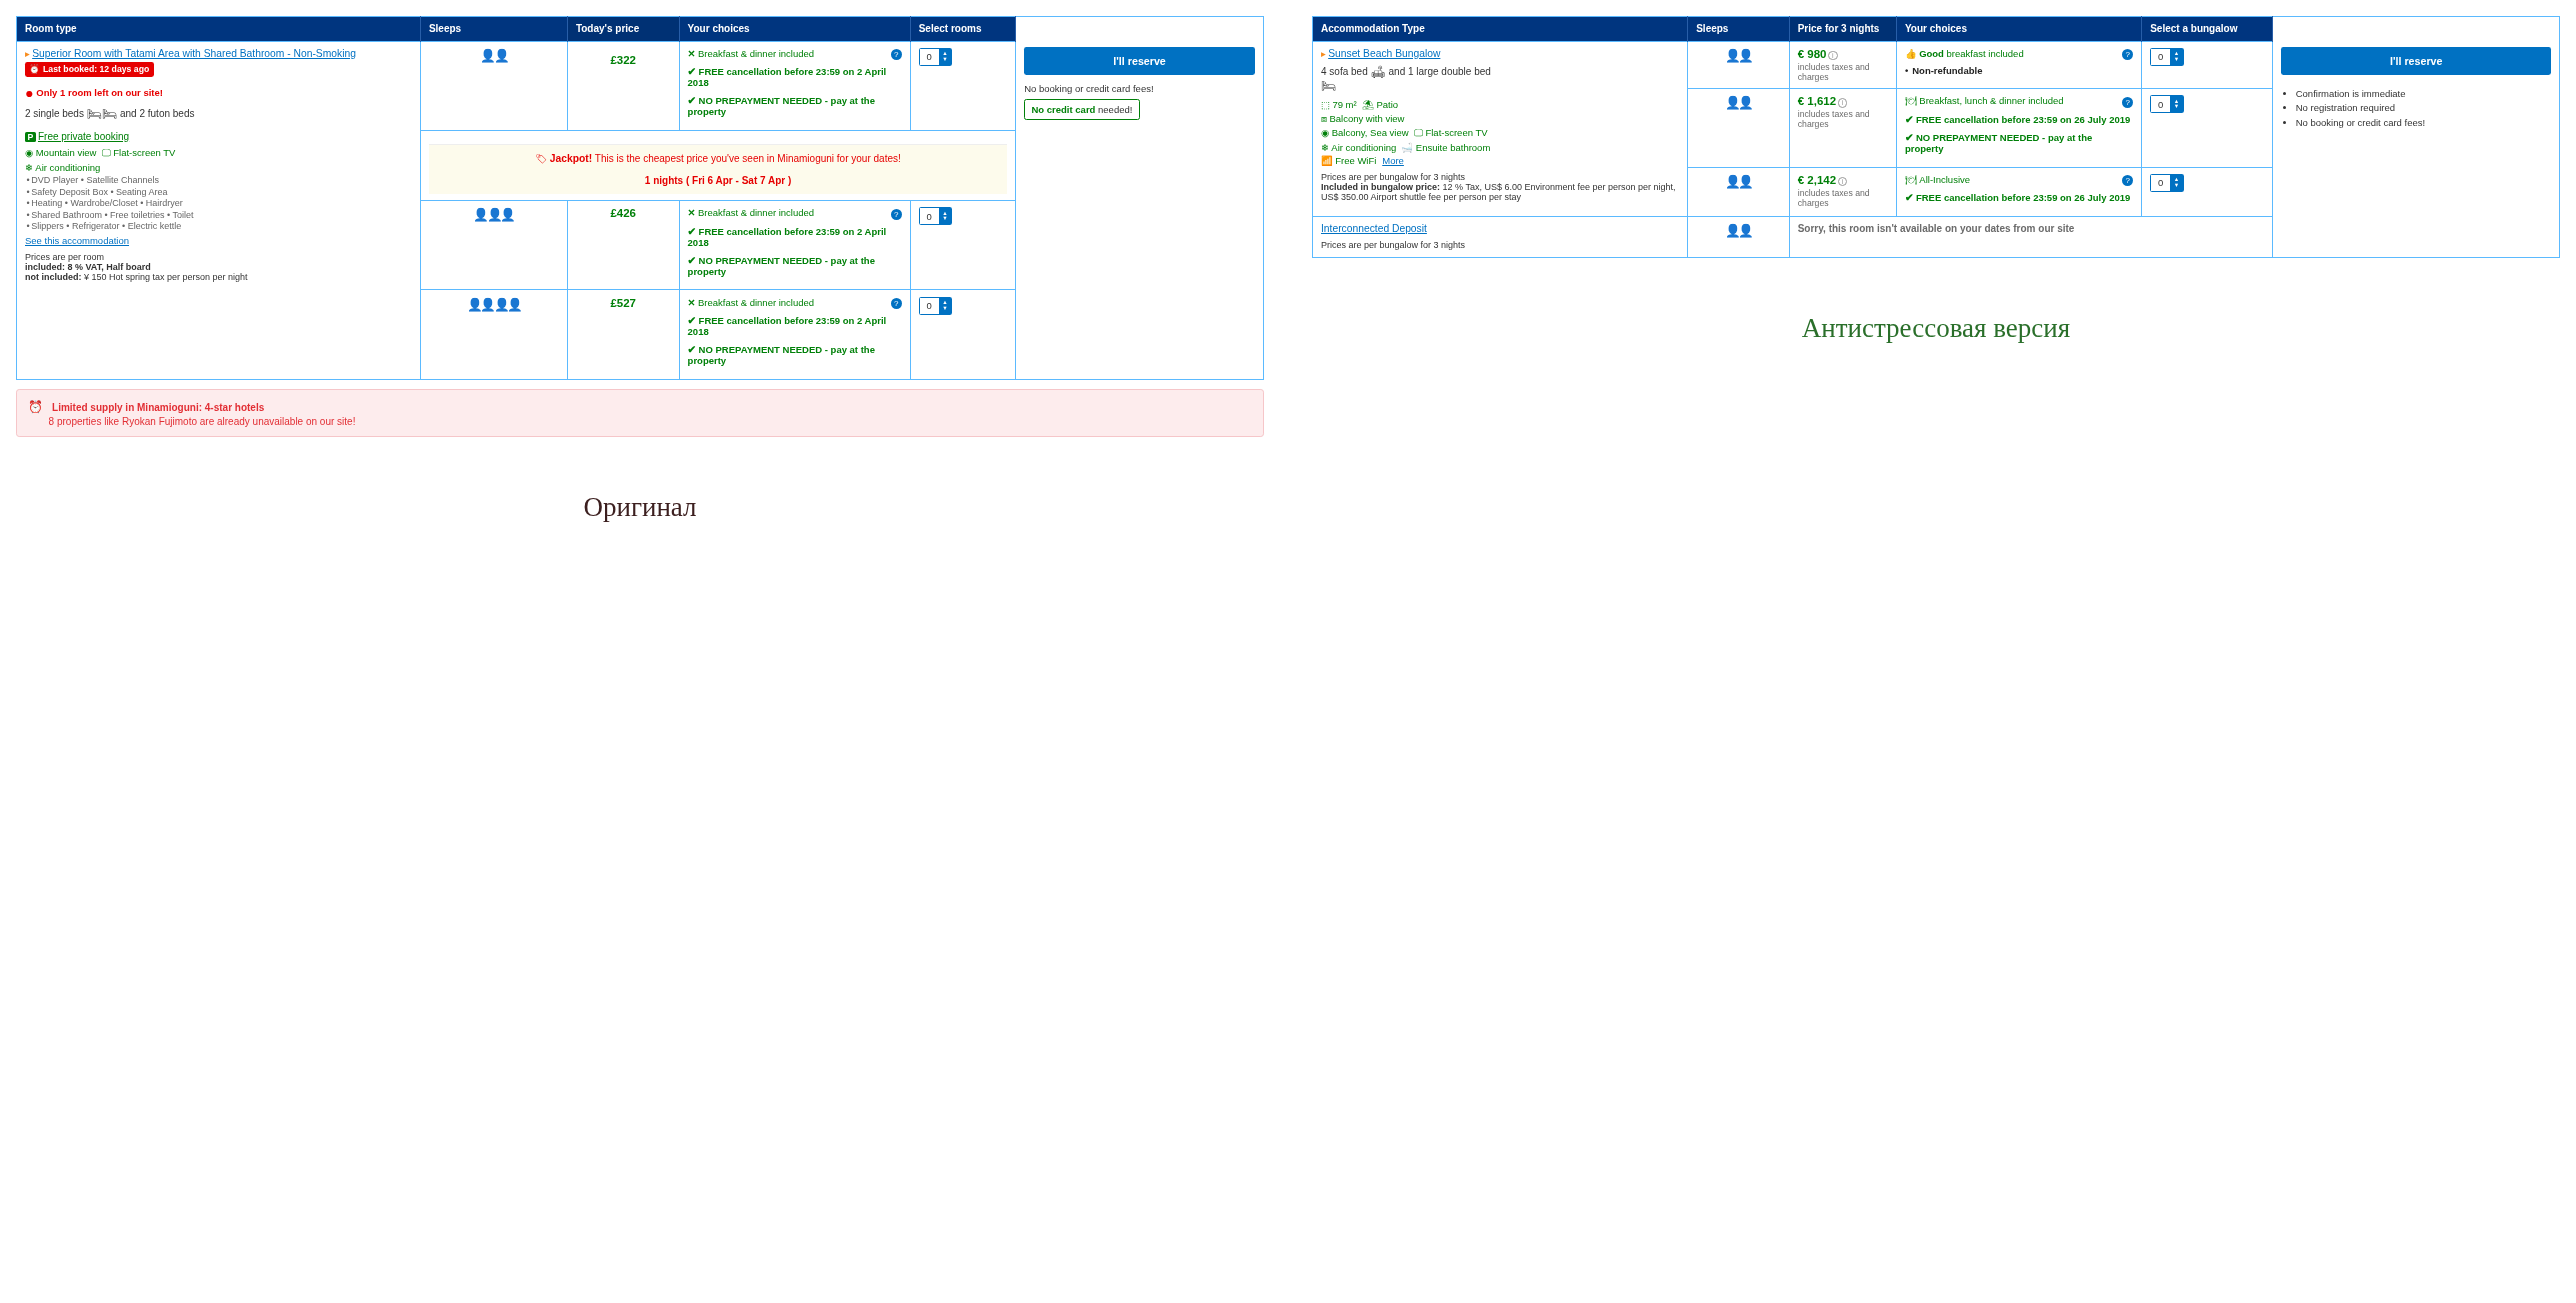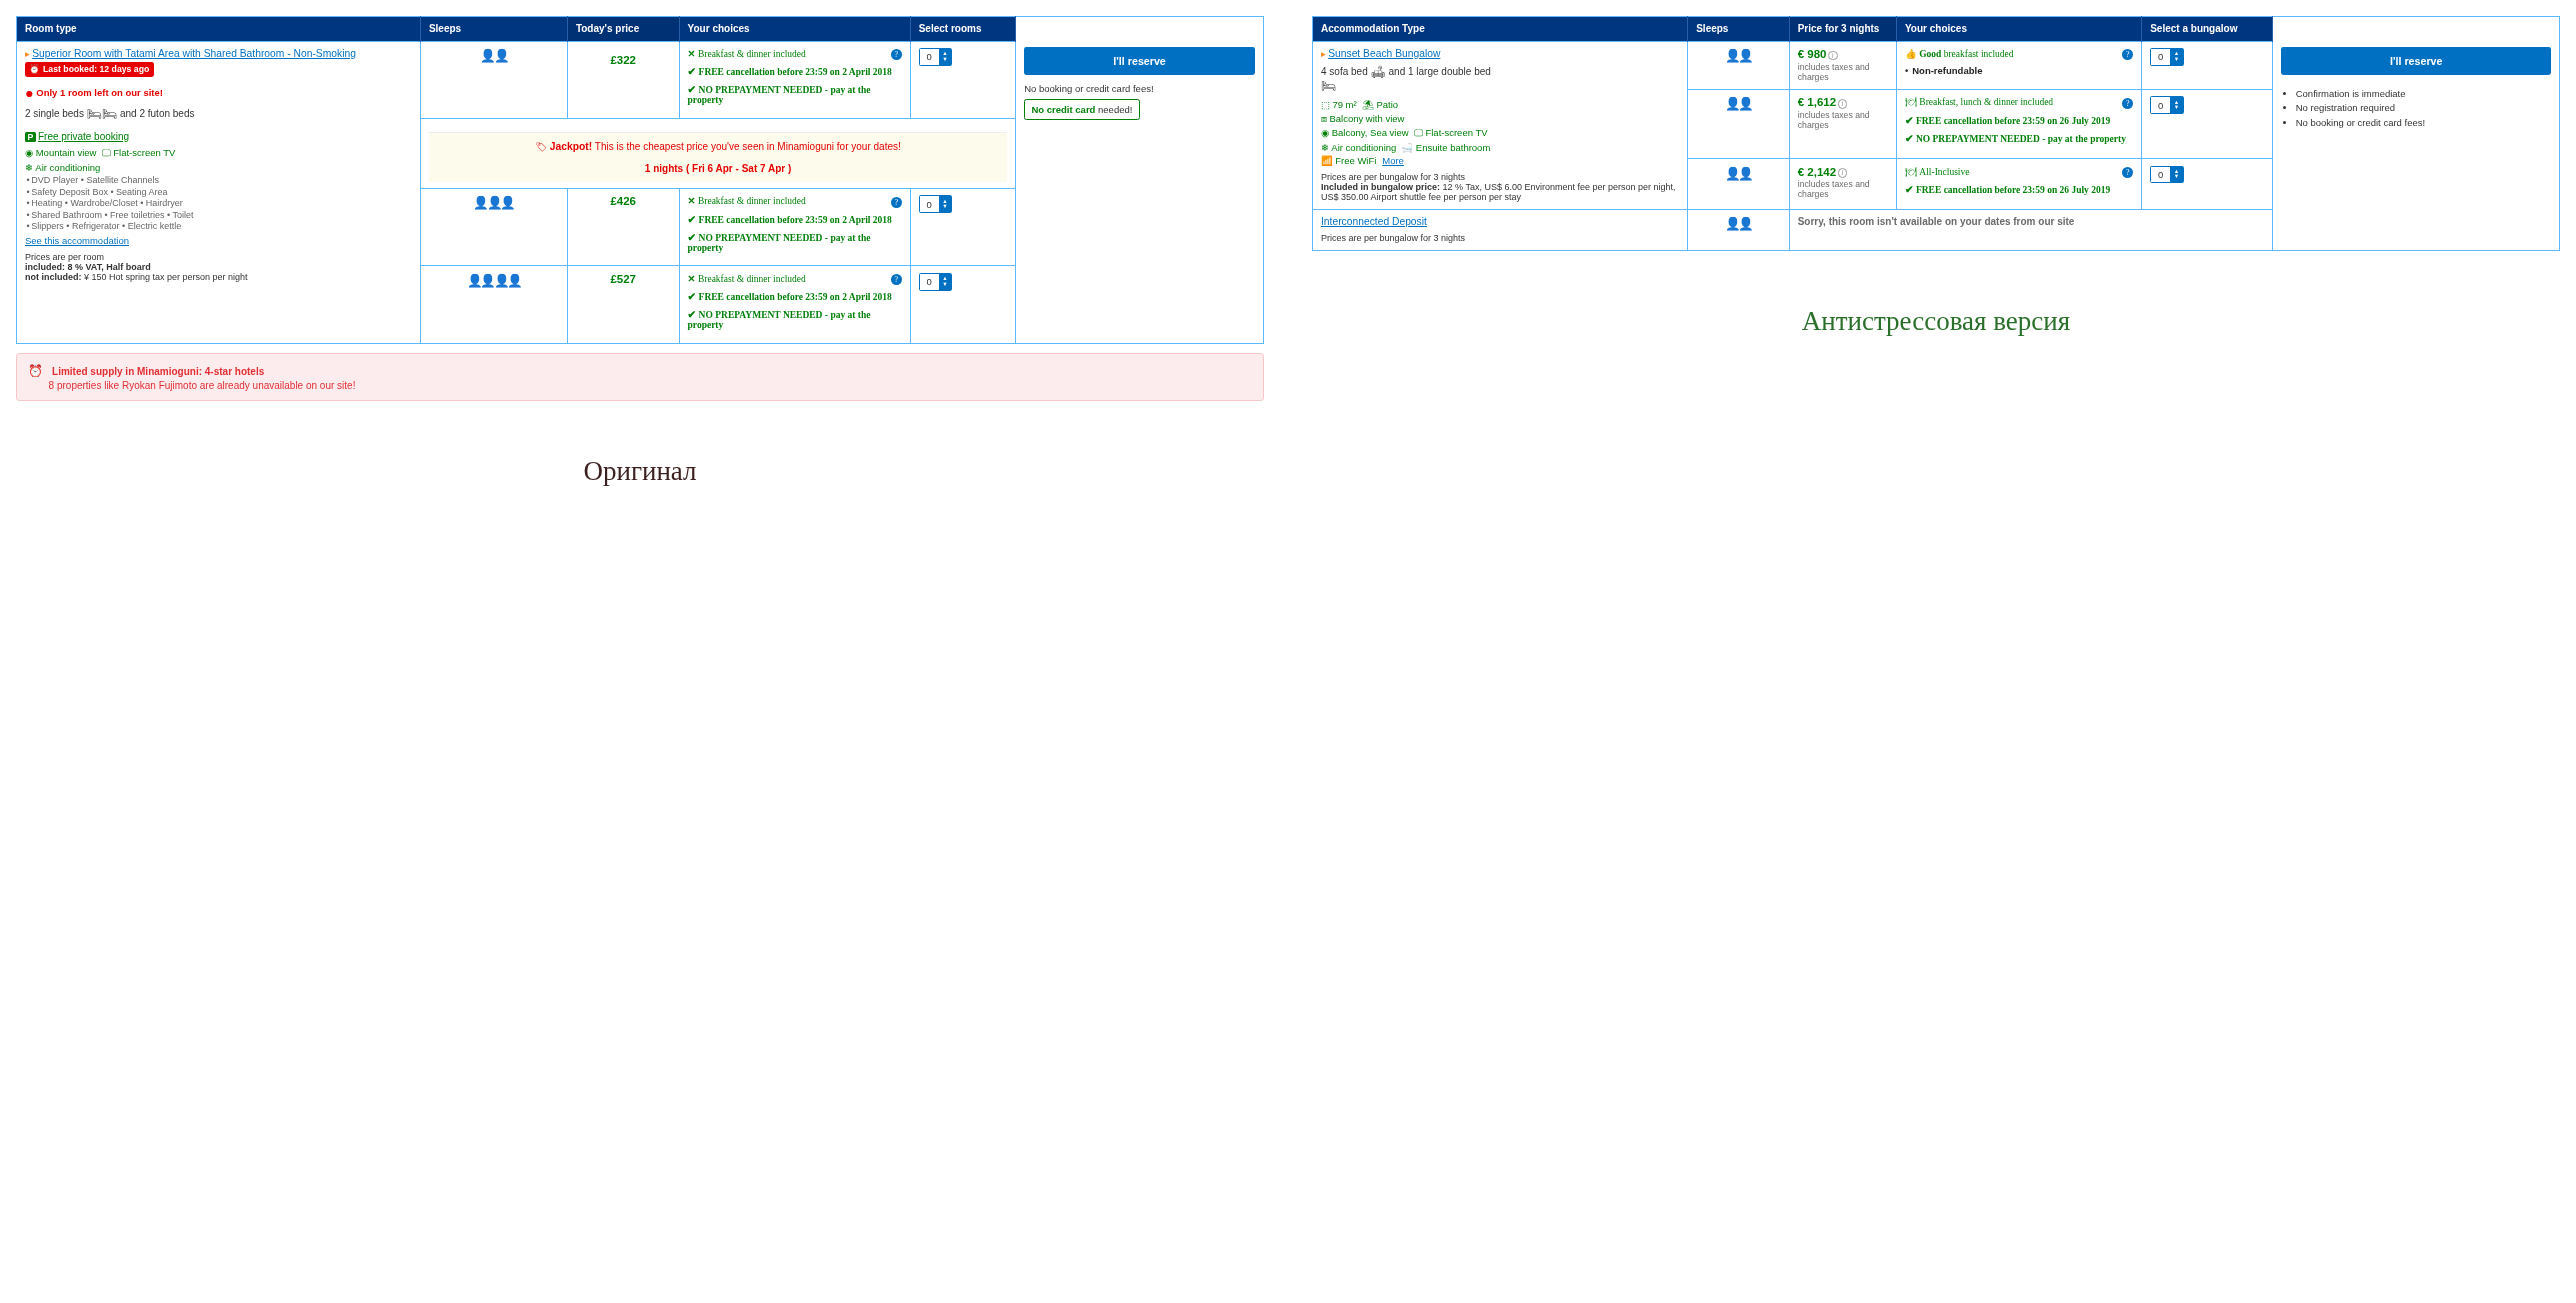--- a/index.html
+++ b/index.html
@@ -96,21 +96,21 @@
     font-size: 7.1px;
     line-height: 9.5px;
     text-align: center;
     vertical-align: middle;
     margin-left: 1.6px;
   }
   .choice-xmark { color: #008009; font-weight: bold; margin-right: 2.4px; }
   .choice-check { color: #008009; font-weight: bold; margin-right: 2.4px; font-size: 10.3px; }
   .choice-good { color: #008009; font-weight: bold; }
   .choice-text { color: #008009; font-weight: bold; font-size: 9.5px; }
-  .choice-item { margin-bottom: 6.3px; position: relative; padding-right: 1px; font-family: Liberation Serif, serif; }
+  .choice-item { margin-bottom: 6.3px; position: relative; padding-right: 1px; }
   .choice-nonref { color: #222; font-weight: bold; font-size: 9.5px; }
   .choice-nonref .bullet { margin-right: 4px; }
   .help-q {
     display: inline-block;
     width: 11px; height: 11px;
     background: #0071c2;
     color: #fff;
     border-radius: 50%;
     text-align: center;
     line-height: 11px;

